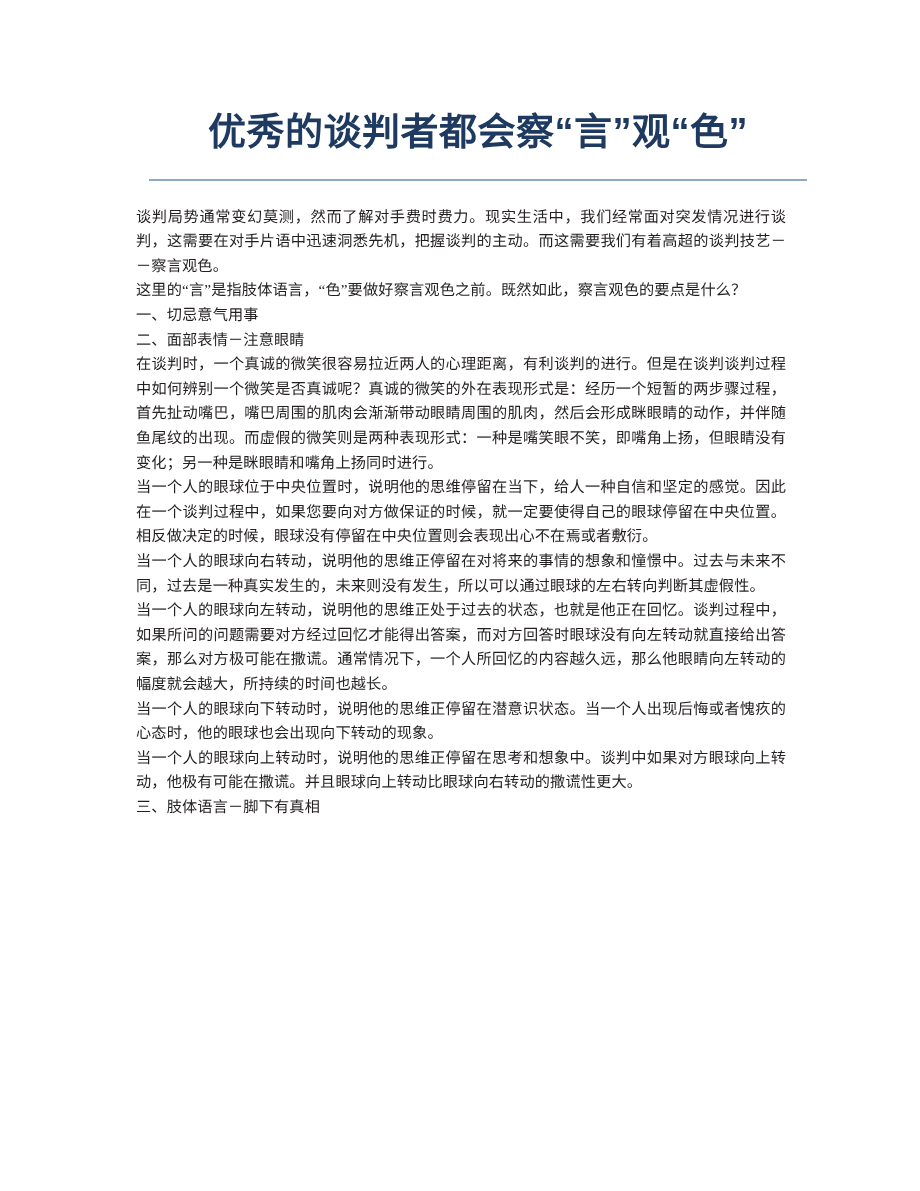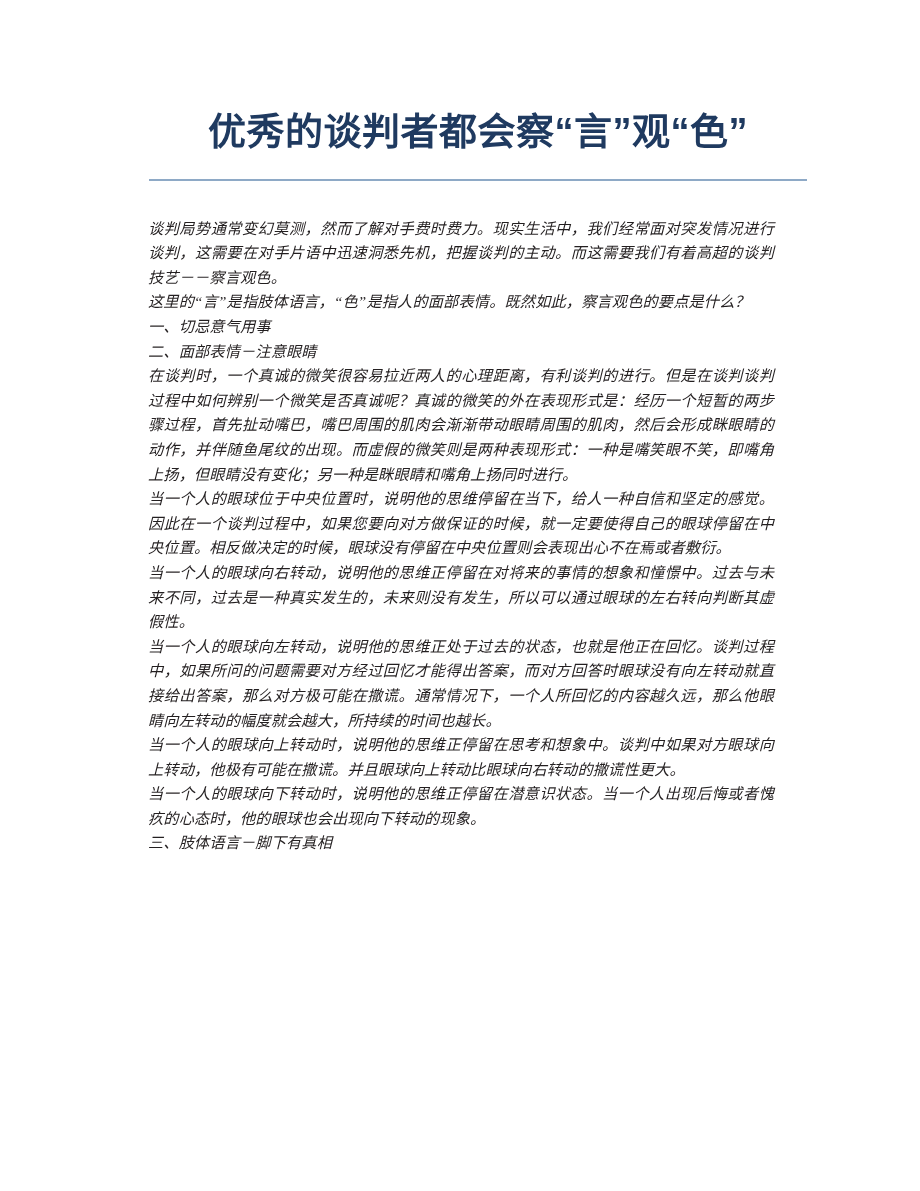--- a/index.html
+++ b/index.html
@@ -48,24 +48,23 @@
   .title-rule {
     margin: 22px auto 0 auto;
     width: 658px;
     height: 2px;
     background: #8ea9c6;
     border: 0;
   }
 
   
   .doc-body {
-    margin: 16px;
+    margin: 4px;
     padding: 20px 130px 0 132px;
     box-sizing: border-box;
-    font-style: italic;
   }
 
   .para {
     margin: 0;
     font-family: "Liberation Serif", "DejaVu Serif", serif;
     font-size: 15.2px;
     line-height: 24.6px;
     color: #231f20;
     text-align: justify;
     text-justify: inter-ideograph;
@@ -82,25 +81,25 @@
 
 <div class="page">
 
   <div class="title-block">
     <h1 class="doc-title">优秀的谈判者都会察“言”观“色”</h1>
     <div class="title-rule"></div>
   </div>
 
   <div class="doc-body">
     <p class="para">谈判局势通常变幻莫测，然而了解对手费时费力。现实生活中，我们经常面对突发情况进行谈判，这需要在对手片语中迅速洞悉先机，把握谈判的主动。而这需要我们有着高超的谈判技艺－－察言观色。</p>
-    <p class="para">这里的“言”是指肢体语言，“色”是指人的面部表情。既然如此，察言观色的要点是什么？</p>
+    <p class="para">这里的“言”是指肢体语言，“色”要做好察言观色之前。既然如此，察言观色的要点是什么？</p>
     <p class="para heading">一、切忌意气用事</p>
     <p class="para heading">二、面部表情－注意眼睛</p>
     <p class="para">在谈判时，一个真诚的微笑很容易拉近两人的心理距离，有利谈判的进行。但是在谈判谈判过程中如何辨别一个微笑是否真诚呢？真诚的微笑的外在表现形式是：经历一个短暂的两步骤过程，首先扯动嘴巴，嘴巴周围的肌肉会渐渐带动眼睛周围的肌肉，然后会形成眯眼睛的动作，并伴随鱼尾纹的出现。而虚假的微笑则是两种表现形式：一种是嘴笑眼不笑，即嘴角上扬，但眼睛没有变化；另一种是眯眼睛和嘴角上扬同时进行。</p>
     <p class="para">当一个人的眼球位于中央位置时，说明他的思维停留在当下，给人一种自信和坚定的感觉。因此在一个谈判过程中，如果您要向对方做保证的时候，就一定要使得自己的眼球停留在中央位置。相反做决定的时候，眼球没有停留在中央位置则会表现出心不在焉或者敷衍。</p>
     <p class="para">当一个人的眼球向右转动，说明他的思维正停留在对将来的事情的想象和憧憬中。过去与未来不同，过去是一种真实发生的，未来则没有发生，所以可以通过眼球的左右转向判断其虚假性。</p>
     <p class="para">当一个人的眼球向左转动，说明他的思维正处于过去的状态，也就是他正在回忆。谈判过程中，如果所问的问题需要对方经过回忆才能得出答案，而对方回答时眼球没有向左转动就直接给出答案，那么对方极可能在撒谎。通常情况下，一个人所回忆的内容越久远，那么他眼睛向左转动的幅度就会越大，所持续的时间也越长。</p>
+    <p class="para">当一个人的眼球向下转动时，说明他的思维正停留在潜意识状态。当一个人出现后悔或者愧疚的心态时，他的眼球也会出现向下转动的现象。</p>
     <p class="para">当一个人的眼球向上转动时，说明他的思维正停留在思考和想象中。谈判中如果对方眼球向上转动，他极有可能在撒谎。并且眼球向上转动比眼球向右转动的撒谎性更大。</p>
-    <p class="para">当一个人的眼球向下转动时，说明他的思维正停留在潜意识状态。当一个人出现后悔或者愧疚的心态时，他的眼球也会出现向下转动的现象。</p>
     <p class="para heading">三、肢体语言－脚下有真相</p>
   </div>
 
 </div>
 
 </body></html>

